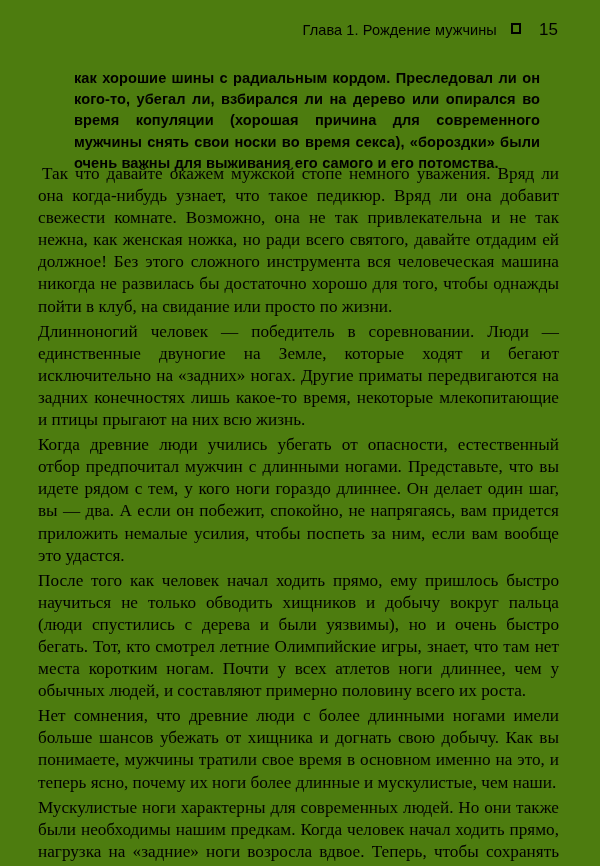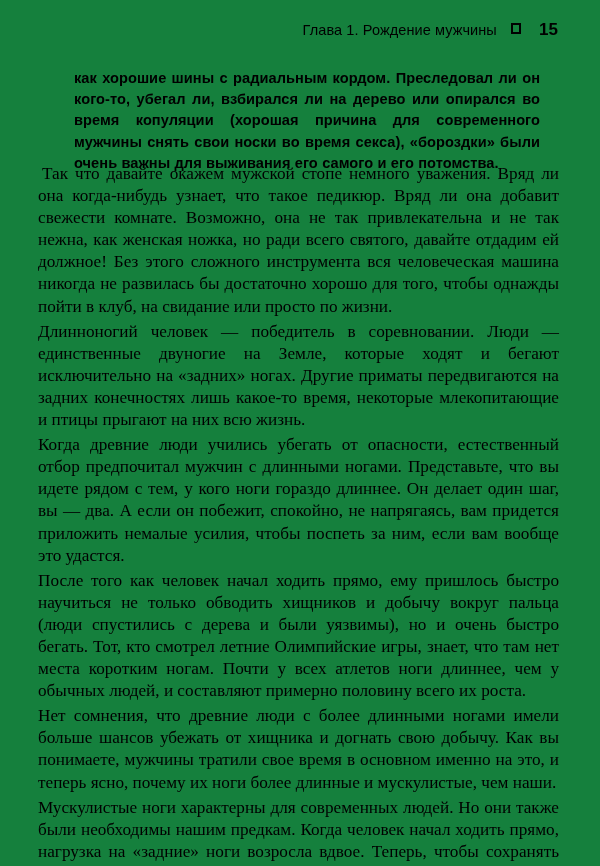--- a/index.html
+++ b/index.html
@@ -16,21 +16,21 @@
     color: #000000;
     -webkit-font-smoothing: antialiased;
   }
 
   .page {
     position: absolute;
     left: 0;
     top: 0;
     width: 600px;
     height: 866px;
-    background: #15803d;
+    background: #4d7c0f;
   }
 
   
   .running-head {
     position: absolute;
     left: 38px;
     right: 42px;
     top: 20px;
     height: 22px;
     display: flex;
@@ -49,21 +49,21 @@
     display: inline-block;
     margin: 0 10px 0 14px;
     width: 10px;
     height: 11px;
     border: 2px solid #000;
     position: relative;
     top: -1px;
     box-sizing: border-box;
   }
   .running-head .folio {
-    font-weight: 700;
+    font-weight: 400;
     font-size: 17px;
     margin-left: 8px;
   }
 
   
   .callout-block {
     position: absolute;
     left: 62px;
     top: 56px;
     width: 490px;

